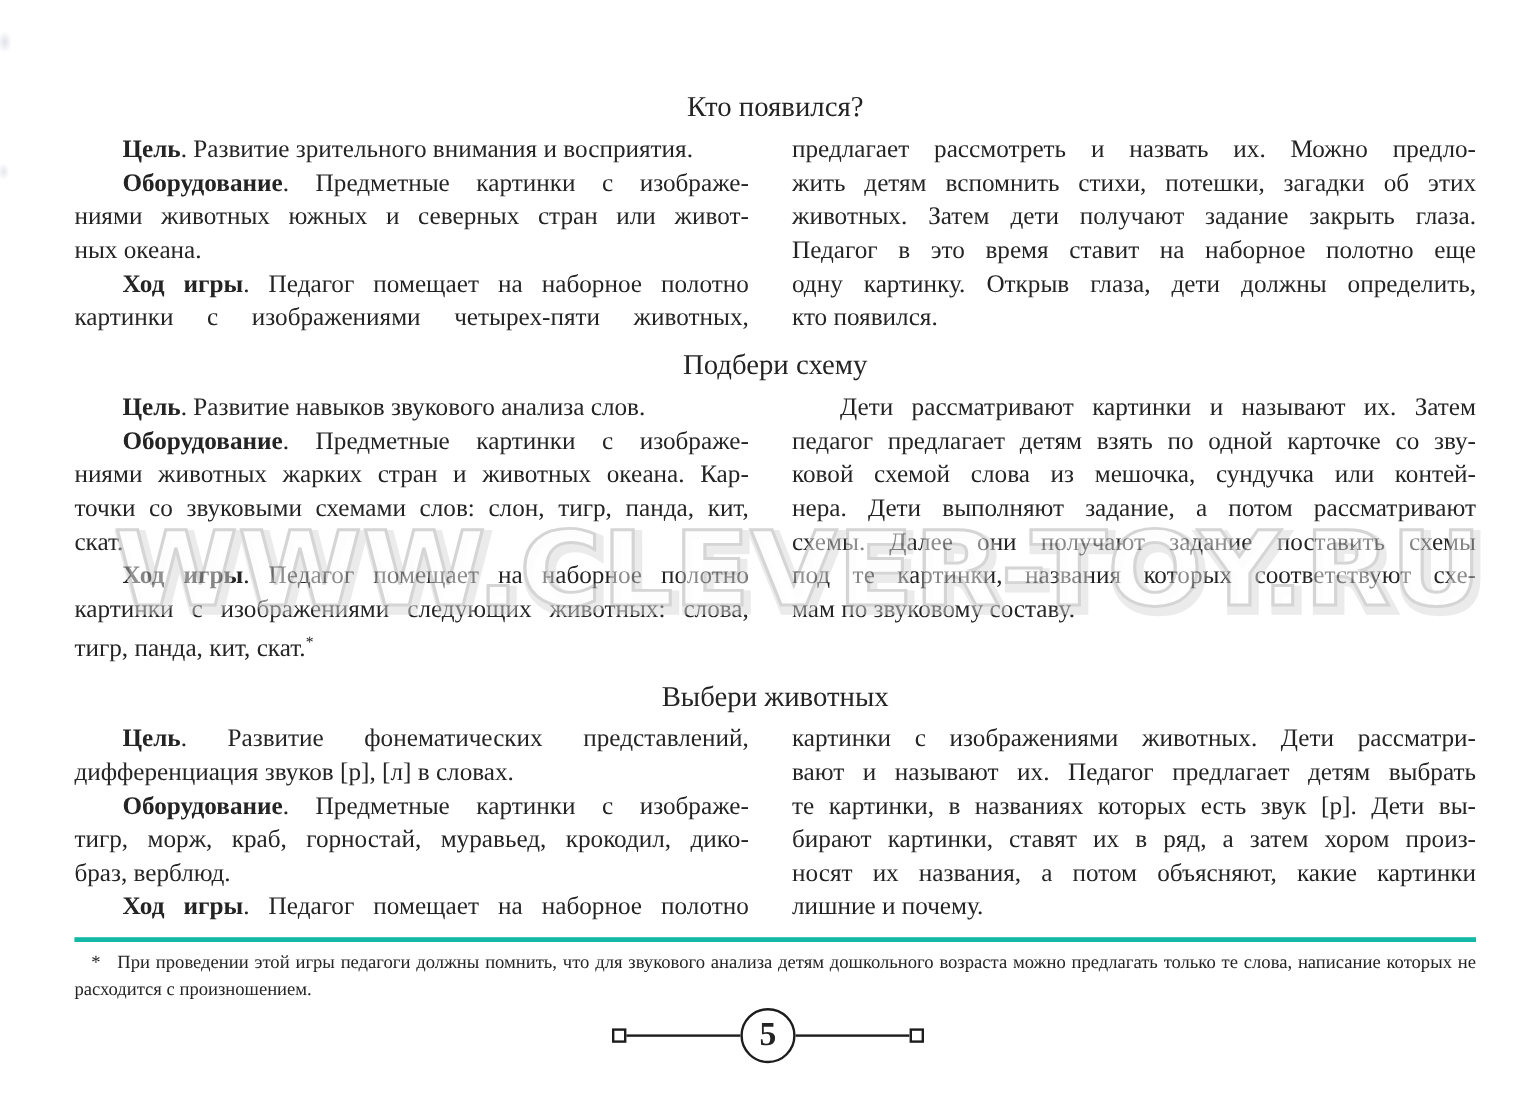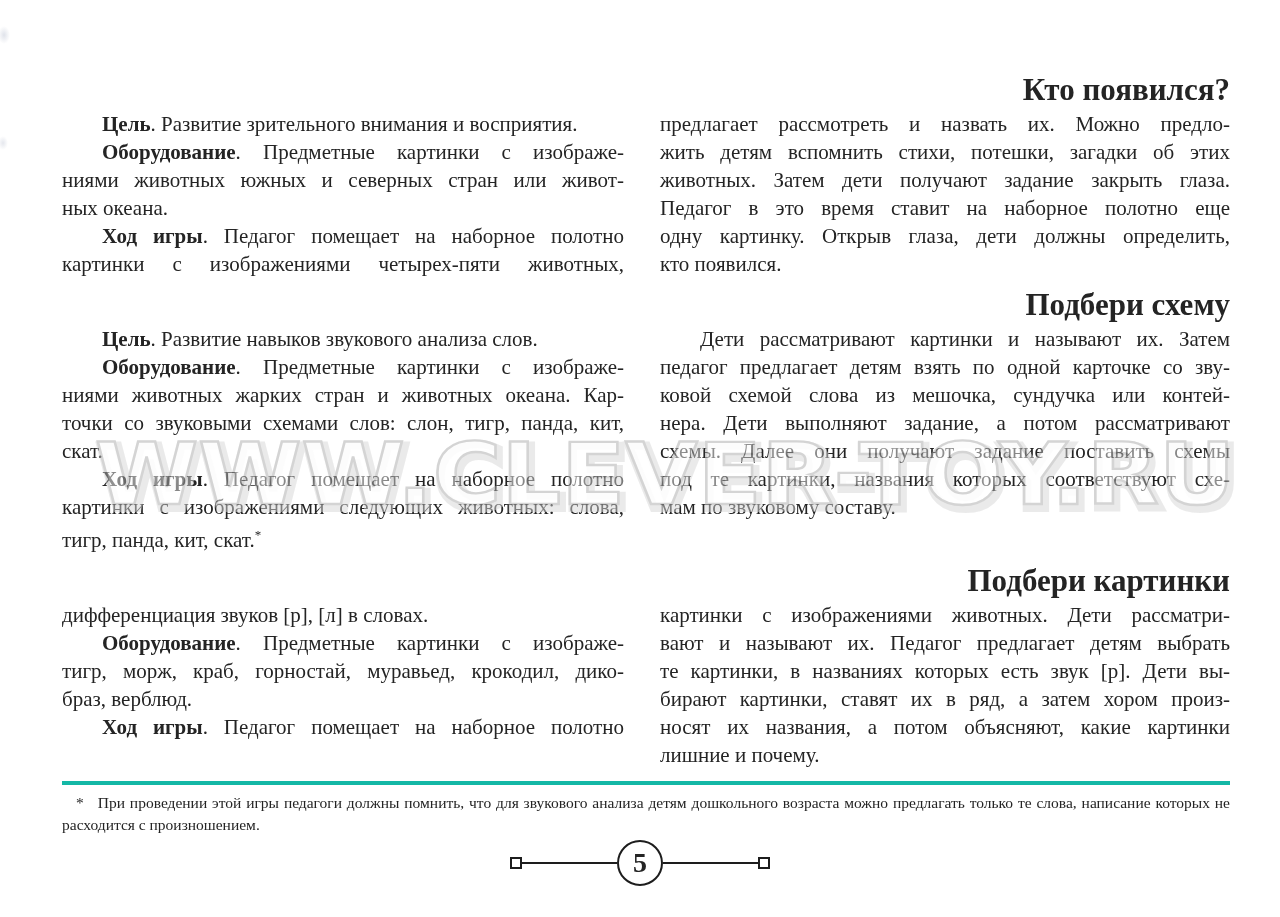--- a/index.html
+++ b/index.html
@@ -4,21 +4,21 @@
 <style>
   * { margin:0; padding:0; box-sizing:border-box; }
   html,body { background:#ffffff; }
   .page {
     position:relative; width:1280px; height:917px; overflow:hidden;
     background:#ffffff; color:#242424;
     font-family:"Liberation Serif","DejaVu Serif",serif;
     padding:76px 50px 0 62px;
   }
   .watermark-svg { position:absolute; left:80px; top:414px; pointer-events:none; }
-  .sec-title { font-size:31px; font-weight:bold; text-align:right; line-height:28px; margin-bottom:6px; }
+  .sec-title { font-size:24px; font-weight:normal; text-align:center; line-height:28px; margin-bottom:6px; }
   section.mt { margin-top:13px; }
   .cols { display:flex; gap:36px; }
   .col { font-size:21px; line-height:28px; }
   .col.left  { width:562px; }
   .col.right { width:570px; }
   .ln { text-align:justify; text-align-last:justify; }
   .ln.e { text-align-last:auto; }
   .ln.in { text-indent:40px; }
   .ln b { font-weight:bold; }
   .ln sup { font-size:13px; }
@@ -91,23 +91,24 @@
         <div class="ln"><span>ковой схемой слова из мешочка, сундучка или контей-</span></div>
         <div class="ln"><span>нера. Дети выполняют задание, а потом рассматривают</span></div>
         <div class="ln"><span>схемы. Далее они получают задание поставить схемы</span></div>
         <div class="ln"><span>под те картинки, названия которых соответствуют схе-</span></div>
         <div class="ln e"><span>мам по звуковому составу.</span></div>
       </div>
     </div>
   </section>
 
   <section class="mt">
-    <h2 class="sec-title">Подбери картинки</h2>
+    <h2 class="sec-title">Выбери животных</h2>
     <div class="cols">
       <div class="col left">
+        <div class="ln in"><b>Цель</b><span>. Развитие фонематических представлений,</span></div>
         <div class="ln e"><span>дифференциация звуков [р], [л] в словах.</span></div>
         <div class="ln in"><b>Оборудование</b><span>. Предметные картинки с изображе-</span></div>
         <div class="ln"><span>тигр, морж, краб, горностай, муравьед, крокодил, дико-</span></div>
         <div class="ln e"><span>браз, верблюд.</span></div>
         <div class="ln in"><b>Ход игры</b><span>. Педагог помещает на наборное полотно</span></div>
       </div>
       <div class="col right">
         <div class="ln"><span>картинки с изображениями животных. Дети рассматри-</span></div>
         <div class="ln"><span>вают и называют их. Педагог предлагает детям выбрать</span></div>
         <div class="ln"><span>те картинки, в названиях которых есть звук [р]. Дети вы-</span></div>

